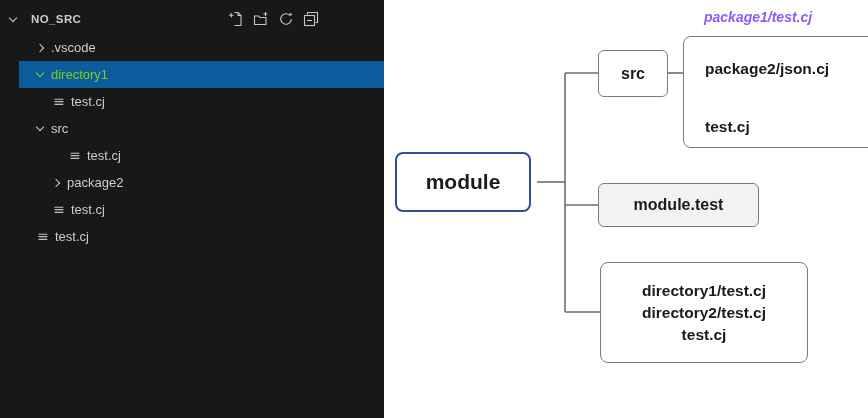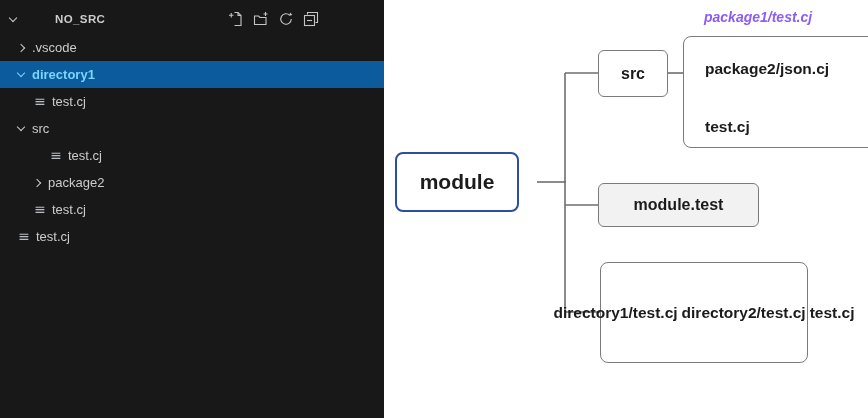--- a/index.html
+++ b/index.html
@@ -15,42 +15,42 @@
   
   .explorer {
     position: absolute; left: 0; top: 0;
     width: 384px; height: 418px;
     background: #181818;
     color: #cccccc;
     font-size: 13px;
   }
   .exp-header {
     display: flex; align-items: center;
-    height: 26px; padding: 12px 16px 0 8px; gap: 24px;
+    height: 26px; padding: 12px 16px 0 8px;
   }
   .exp-title {
     font-weight: bold; font-size: 11.5px; letter-spacing: .4px;
     margin-left: 7px; color: #cccccc;
   }
   .exp-actions {
     margin-left: auto; margin-right: 48px;
     display: flex; gap: 7px;
   }
   .icon-btn {
     width: 18px; height: 18px; display: flex; align-items: center; justify-content: center;
     cursor: pointer; border-radius: 3px;
   }
   .icon-btn svg { width: 16px; height: 16px; stroke: #c5c5c5; fill: none; stroke-width: 1.1; }
-  .tree { margin-top: 8px; }
+  .tree { margin-top: 8px; margin-left: 19px; }
   .row {
     display: flex; align-items: center;
     height: 27px; line-height: 27px;
     cursor: pointer; white-space: nowrap;
   }
-  .row.selected { background: #0b5b9d; color: #7dd3fc; font-weight: bold; }
+  .row.selected { background: #0b5b9d; color: #84cc16; }
   .i0 { padding-left: 16px; }
   .i1 { padding-left: 32px; }
   .i2 { padding-left: 48px; }
   .chev {
     width: 6px; height: 6px; flex: none;
     border-right: 1.4px solid currentColor;
     border-bottom: 1.4px solid currentColor;
     transform: rotate(-45deg);
     margin: 0 8px 0 2px;
   }
@@ -65,21 +65,21 @@
   
   .stage { position: absolute; left: 0; top: 0; width: 868px; height: 418px; }
   .wires { position: absolute; left: 0; top: 0; width: 868px; height: 418px; }
   .wires line { stroke: #6e6e6e; stroke-width: 1.6; }
   .dbox {
     position: absolute; background: #ffffff; color: #1b1b1b;
     display: flex; align-items: center; justify-content: center;
     font-weight: bold;
   }
   .module-box {
-    left: 395px; top: 152px; width: 124px; height: 60px;
+    left: 395px; top: 152px; width: 136px; height: 60px;
     border: 2px solid #2b4f9e; border-radius: 8px; font-size: 21px;
   }
   .src-box {
     left: 598px; top: 50px; width: 70px; height: 47px;
     border: 1.5px solid #7b7b7b; border-radius: 6px; font-size: 16px;
   }
   .modjson-box {
     left: 598px; top: 183px; width: 161px; height: 44px;
     border: 1.5px solid #7b7b7b; border-radius: 6px; font-size: 16px;
     background: #f2f2f2;
@@ -91,21 +91,21 @@
   }
   .files-box .fl1 { position: absolute; left: 21px; top: 23px; }
   .files-box .fl2 { position: absolute; left: 21px; top: 81px; }
   .pkg1-label {
     position: absolute; left: 704px; top: 9px;
     font-weight: bold; font-size: 14px; color: #8b5cf6; font-style: italic;
   }
   .dir-box {
     left: 600px; top: 262px; width: 208px; height: 101px;
     border: 1.5px solid #7b7b7b; border-radius: 8px; font-size: 15.5px;
-    gap: 4px; text-align: center;
+    flex-direction: column; gap: 4px; text-align: center;
   }
 </style>
 </head>
 <body>
 
 <div class="app">
 
   <aside class="explorer">
     <div class="exp-header">
       <span class="chev open"></span>

